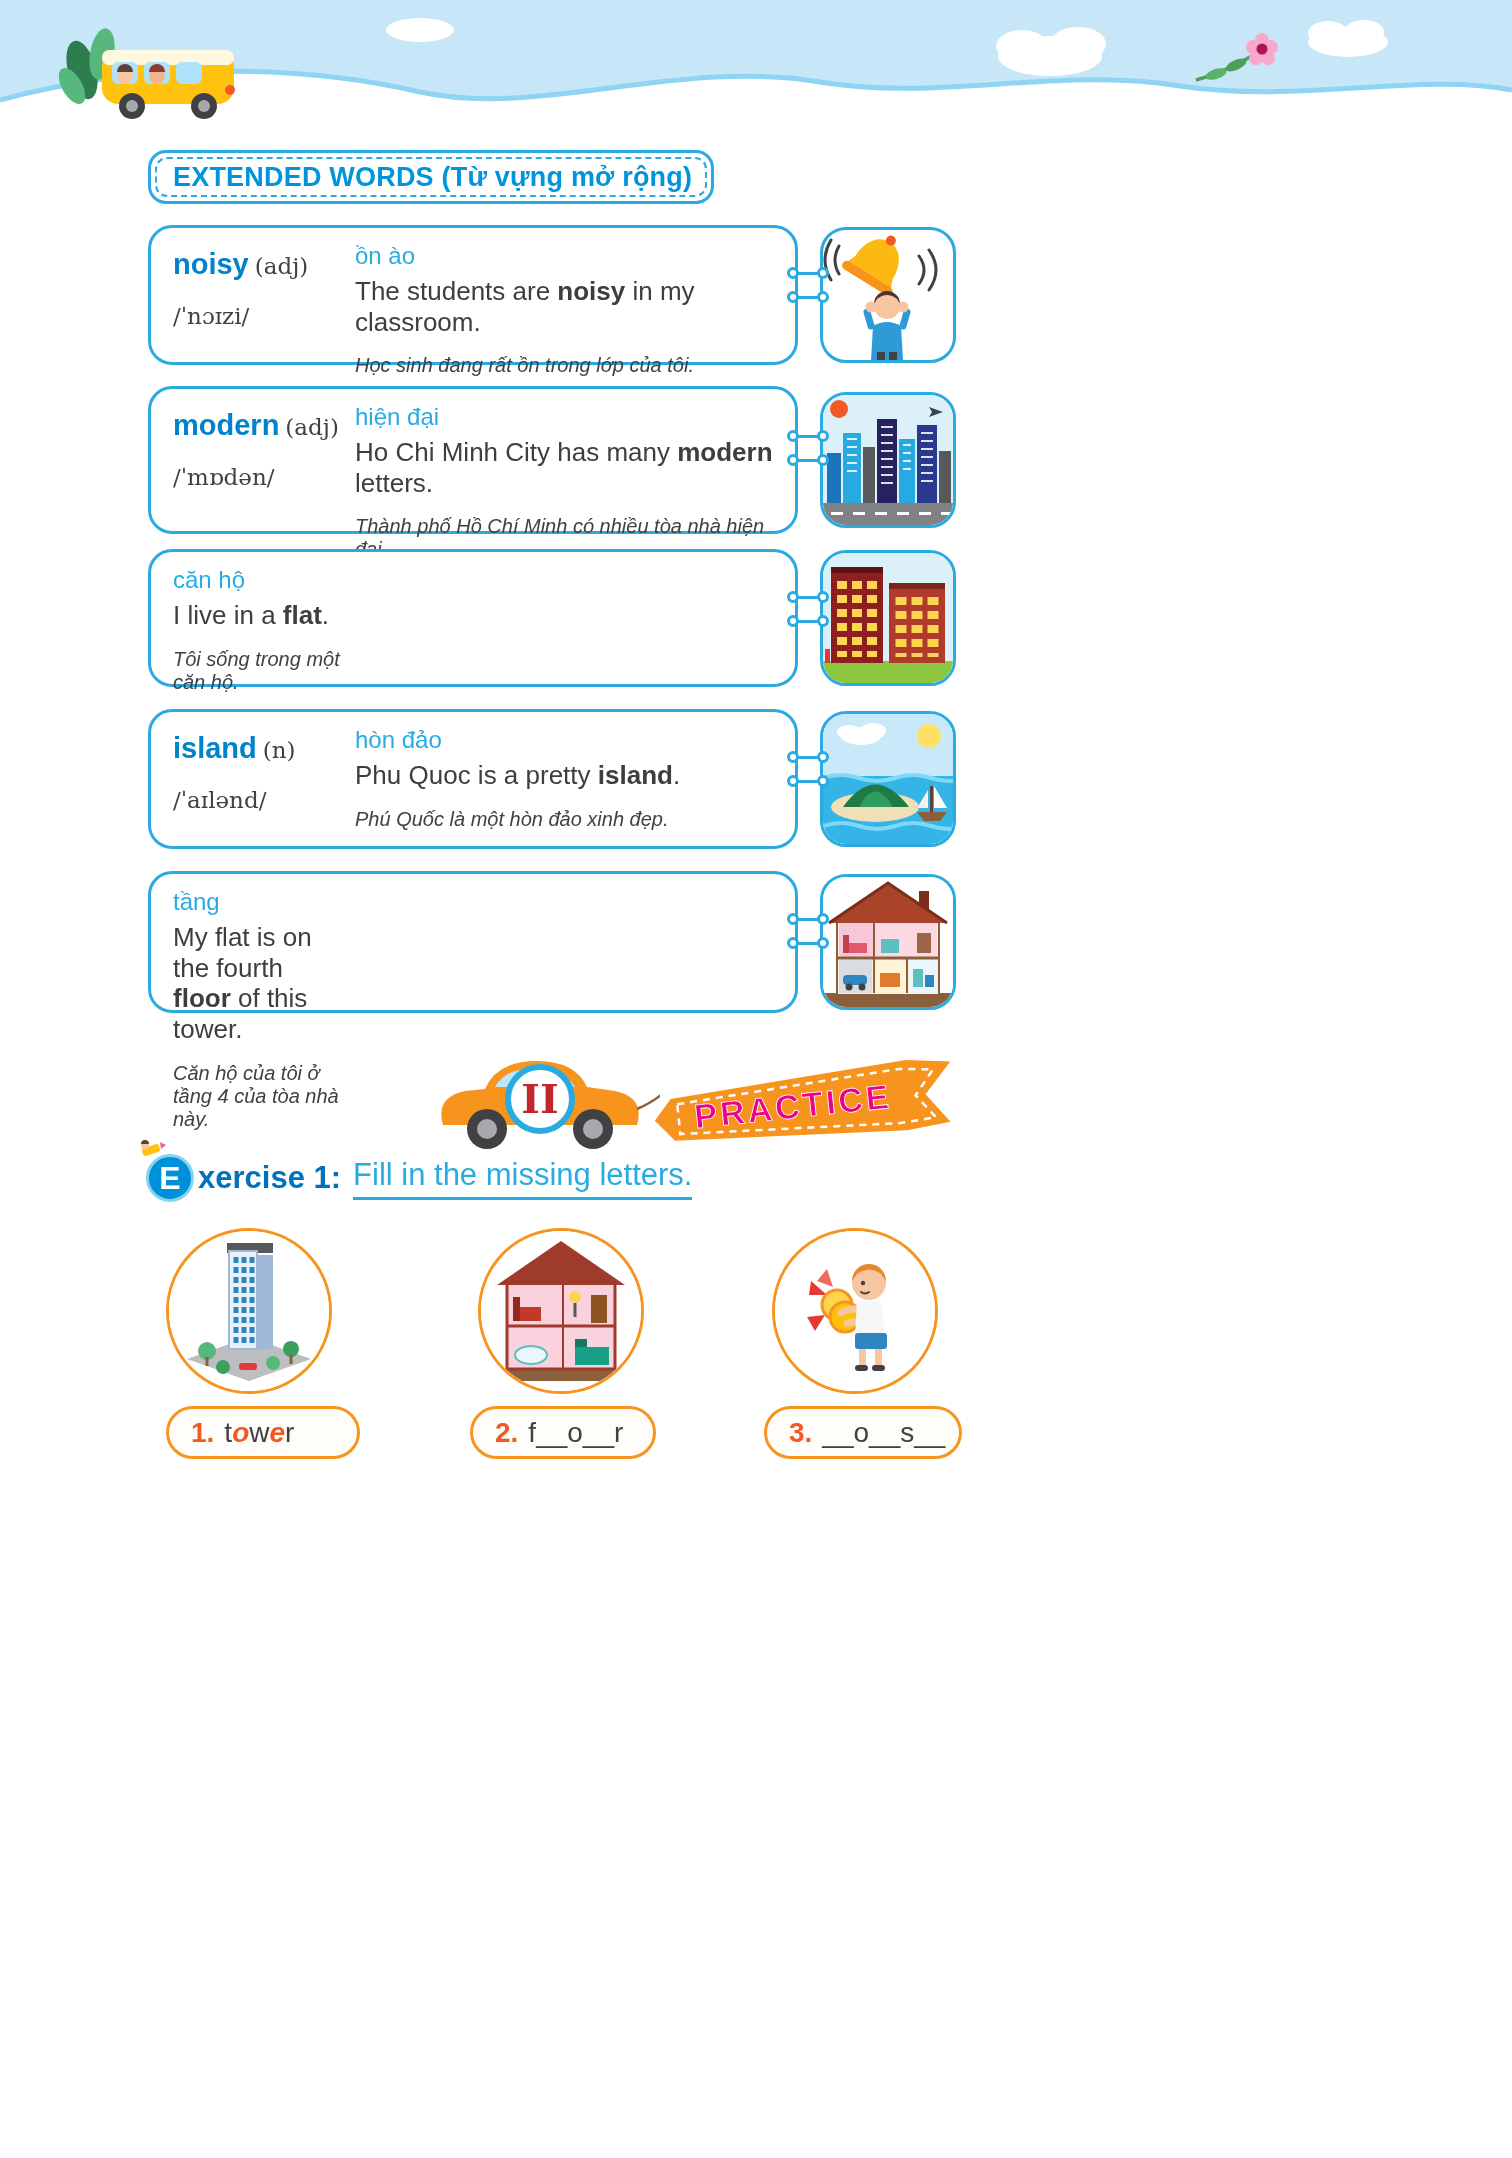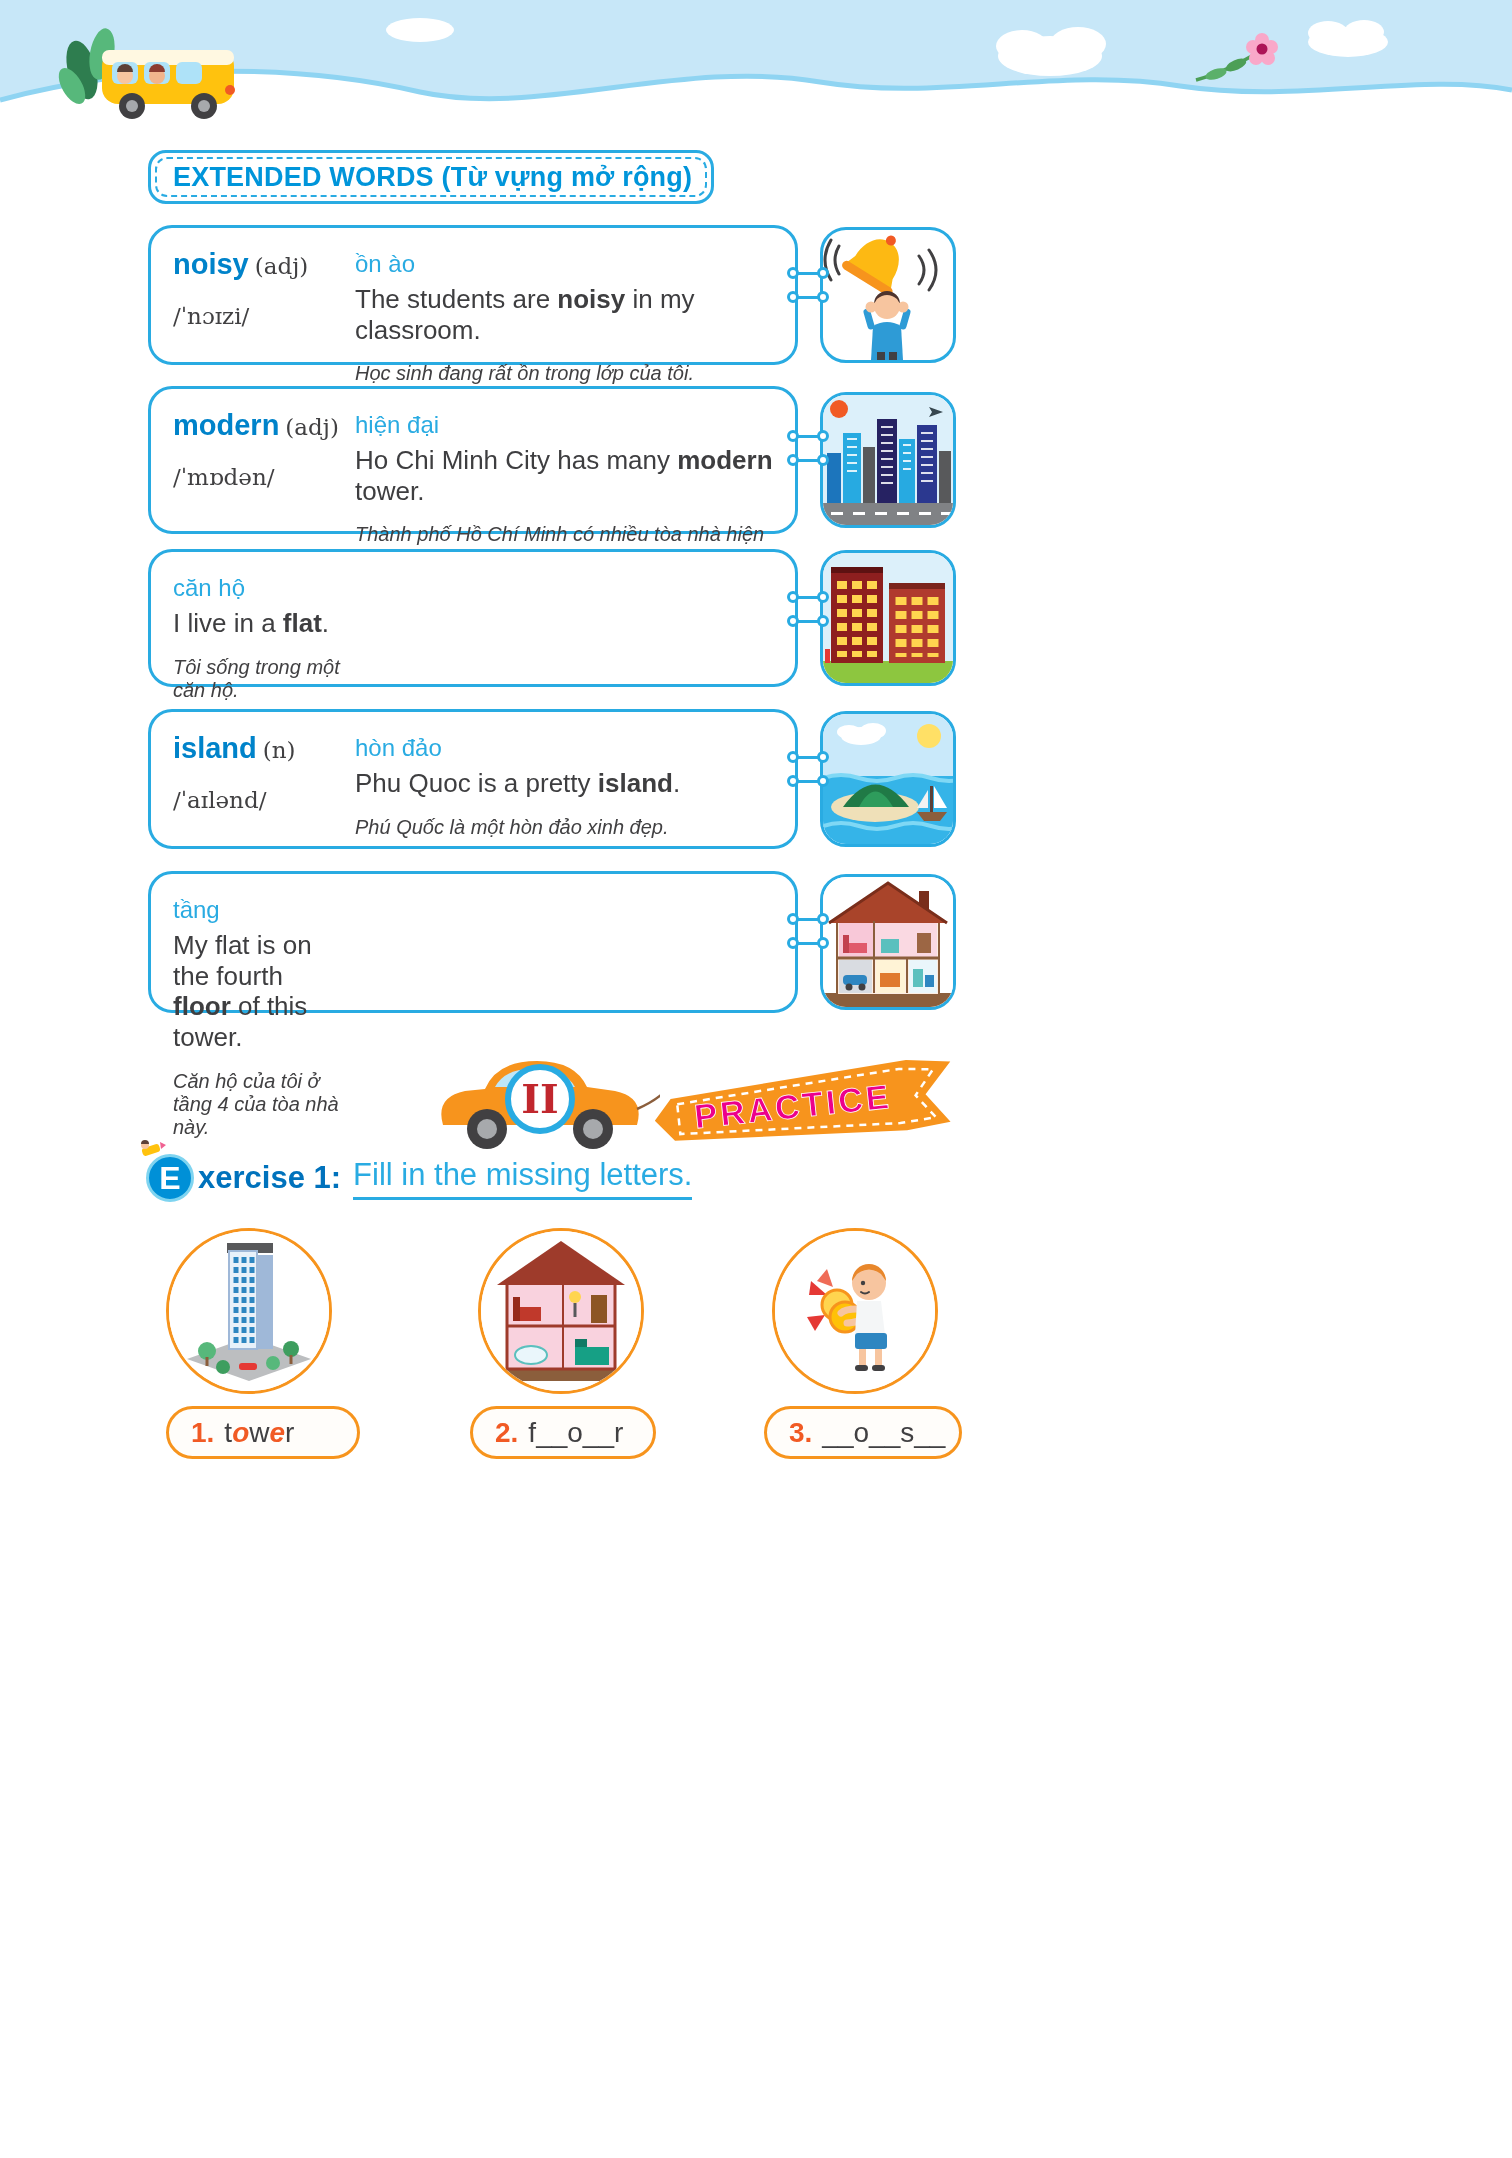--- a/index.html
+++ b/index.html
@@ -22,21 +22,21 @@
         display:grid;grid-template-columns:174px 1fr;column-gap:8px;}
   #card-0{top:225px;height:140px}
   #card-1{top:386px;height:148px}
   #card-2{top:549px;height:138px}
   #card-3{top:709px;height:140px}
   #card-4{top:871px;height:142px}
   .card-left{padding-top:6px;}
   .word{font-size:29px;font-weight:bold;color:#0083CA;}
   .pos{font-family:"DejaVu Serif",serif;font-size:23px;color:#414042;margin-left:6px;}
   .phonetic{font-family:"DejaVu Serif",serif;font-size:23px;color:#414042;margin-top:22px;}
-  .meaning{font-size:24px;color:#29ABE2;margin:8px 0 6px;}
+  .meaning{font-size:24px;color:#29ABE2;margin:0 0 6px;}
   .example{font-size:26px;color:#3E3E40;margin:0;line-height:1.18;}
   .example b{font-weight:bold;}
   .translation{font-size:20px;font-style:italic;color:#414042;margin-top:17px;}
 
   
   .connector{position:absolute;left:790px;width:36px;height:40px;z-index:2;}
   .connector .line{position:absolute;left:3px;right:3px;height:3px;background:#29ABE2;}
   .connector .l1{top:5px}.connector .l2{top:29px}
   .connector .dot{position:absolute;width:12px;height:12px;border:3px solid #29ABE2;background:#fff;
                   border-radius:50%;box-sizing:border-box;}
@@ -189,21 +189,21 @@
     </svg>
   </div>
 
   <section class="card" id="card-1">
     <div class="card-left">
       <div class="word-line"><span class="word">modern</span><span class="pos">(adj)</span></div>
       <div class="phonetic">/ˈmɒdən/</div>
     </div>
     <div class="card-right">
       <div class="meaning">hiện đại</div>
-      <p class="example"><span>Ho Chi Minh City has many </span><b>modern</b><span> tower.</span></p>
+      <p class="example"><span>Ho Chi Minh City has many </span><b>modern</b><span> letters.</span></p>
       <div class="translation">Thành phố Hồ Chí Minh có nhiều tòa nhà hiện đại.</div>
     </div>
   </section>
   <div class="connector" id="conn-1">
     <i class="line l1"></i>
       <i class="line l2"></i>
       <i class="dot d1"></i>
       <i class="dot d2"></i>
       <i class="dot d3"></i>
       <i class="dot d4"></i>

